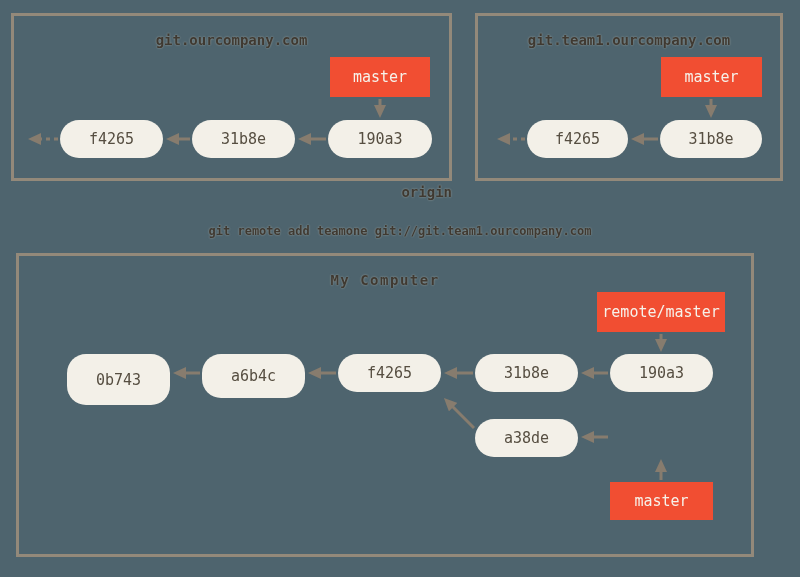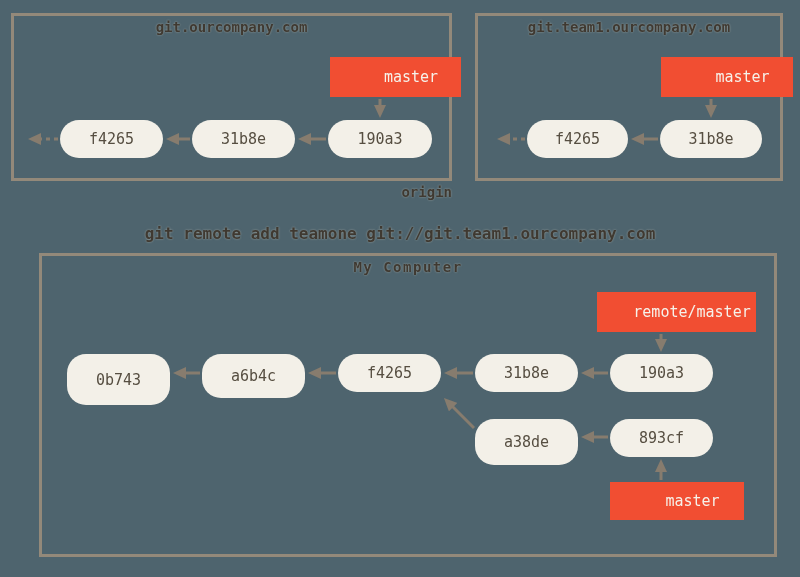--- a/index.html
+++ b/index.html
@@ -19,62 +19,61 @@
     font-family:"DejaVu Sans Mono","Liberation Mono",monospace;
     overflow:hidden;
   }
   .stage{position:relative;width:800px;height:577px;}
   .repo-box{
     position:absolute;
     border:3px solid var(--box-border);
     box-sizing:border-box;
   }
   .repo-title{
-    margin-top:3px;
+    margin-top:16px;
     text-align:center;
     font-weight:bold;
     font-size:14px;
     color:var(--title-text);
     text-shadow:0 0 2px rgba(226,220,205,0.55);
   }
   .ls{letter-spacing:1.5px;}
   .repo-label{
     position:absolute;
     text-align:right;
     font-weight:bold;
     font-size:14px;
     color:var(--title-text);
     text-shadow:0 0 2px rgba(226,220,205,0.55);
   }
   .cmd{
     position:absolute;
     left:0;top:224px;width:800px;
     text-align:center;
     font-weight:bold;
-    font-size:16px;
+    font-size:12px;
     color:var(--title-text);
     text-shadow:0 0 2px rgba(226,220,205,0.55);
   }
   .node{
     position:absolute;
     background:var(--node-fill);
     border-radius:19px;
     display:flex;align-items:center;justify-content:center;
     font-size:15px;
     color:var(--node-text);
     z-index:3;
   }
   .branch{
     position:absolute;
     background:var(--branch-fill);
     color:var(--branch-text);
     display:flex;align-items:center;justify-content:center;
     font-size:15px;
     z-index:3;
-    padding-left:31px;
   }
   svg.arrows{
     position:absolute;left:0;top:0;
     width:800px;height:577px;
     z-index:2;
     pointer-events:none;
   }
   .arrow-line{stroke:var(--arrow);stroke-width:3;fill:none;}
   .dashed{stroke-dasharray:4 4;}
   .ahead{fill:var(--arrow);}
@@ -85,21 +84,21 @@
 <div class="stage">
 
   <div class="repo-box" style="left:11px;top:13px;width:441px;height:168px">
     <div class="repo-title">git.ourcompany.com</div>
   </div>
 
   <div class="repo-box" style="left:475px;top:13px;width:308px;height:168px">
     <div class="repo-title">git.team1.ourcompany.com</div>
   </div>
 
-  <div class="repo-box" style="left:39px;top:253px;width:738px;height:304px">
+  <div class="repo-box" style="left:16px;top:253px;width:738px;height:304px">
     <div class="repo-title ls">My Computer</div>
   </div>
 
   <svg class="arrows" viewBox="0 0 800 577" xmlns="http://www.w3.org/2000/svg">
     <defs>
       <marker id="ah" markerUnits="userSpaceOnUse" markerWidth="14" markerHeight="12" refX="3" refY="6" orient="auto">
         <path class="ahead" d="M0,0 L13,6 L0,12 Z"></path>
       </marker>
     </defs>
 
@@ -141,20 +140,19 @@
   <div class="branch" style="left:597px;top:292px;width:128px;height:40px">
     <span>remote/master</span>
   </div>
 
   <div class="node" style="left:67px;top:354px;width:103px;height:51px">0b743</div>
   <div class="node" style="left:202px;top:354px;width:103px;height:44px">a6b4c</div>
   <div class="node" style="left:338px;top:354px;width:103px;height:38px">f4265</div>
   <div class="node" style="left:475px;top:354px;width:103px;height:38px">31b8e</div>
   <div class="node" style="left:610px;top:354px;width:103px;height:38px">190a3</div>
 
-  <div class="node" style="left:475px;top:419px;width:103px;height:46px">a38de</div>
-  <div class="node" style="left:610px;top:419px;width:103px;height:38px">893cf</div>
+  <div class="node" style="left:475px;top:419px;width:103px;height:38px">a38de</div>
 
   <div class="branch" style="left:610px;top:482px;width:103px;height:38px">
     <span>master</span>
   </div>
 
 </div>
 
 </body></html>

